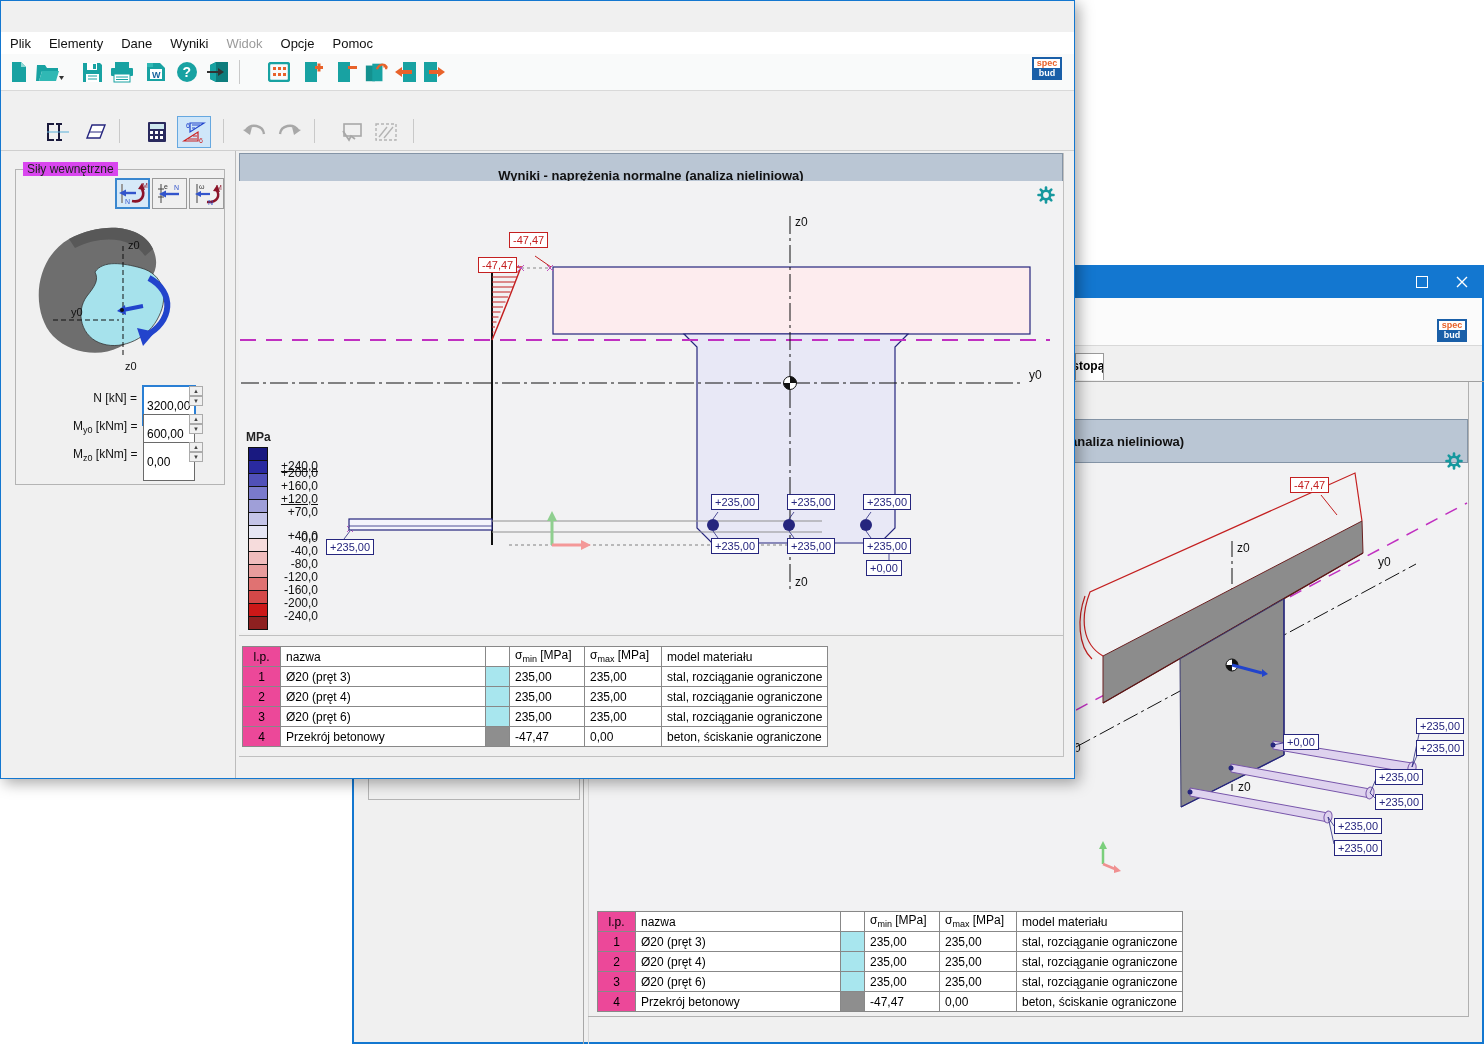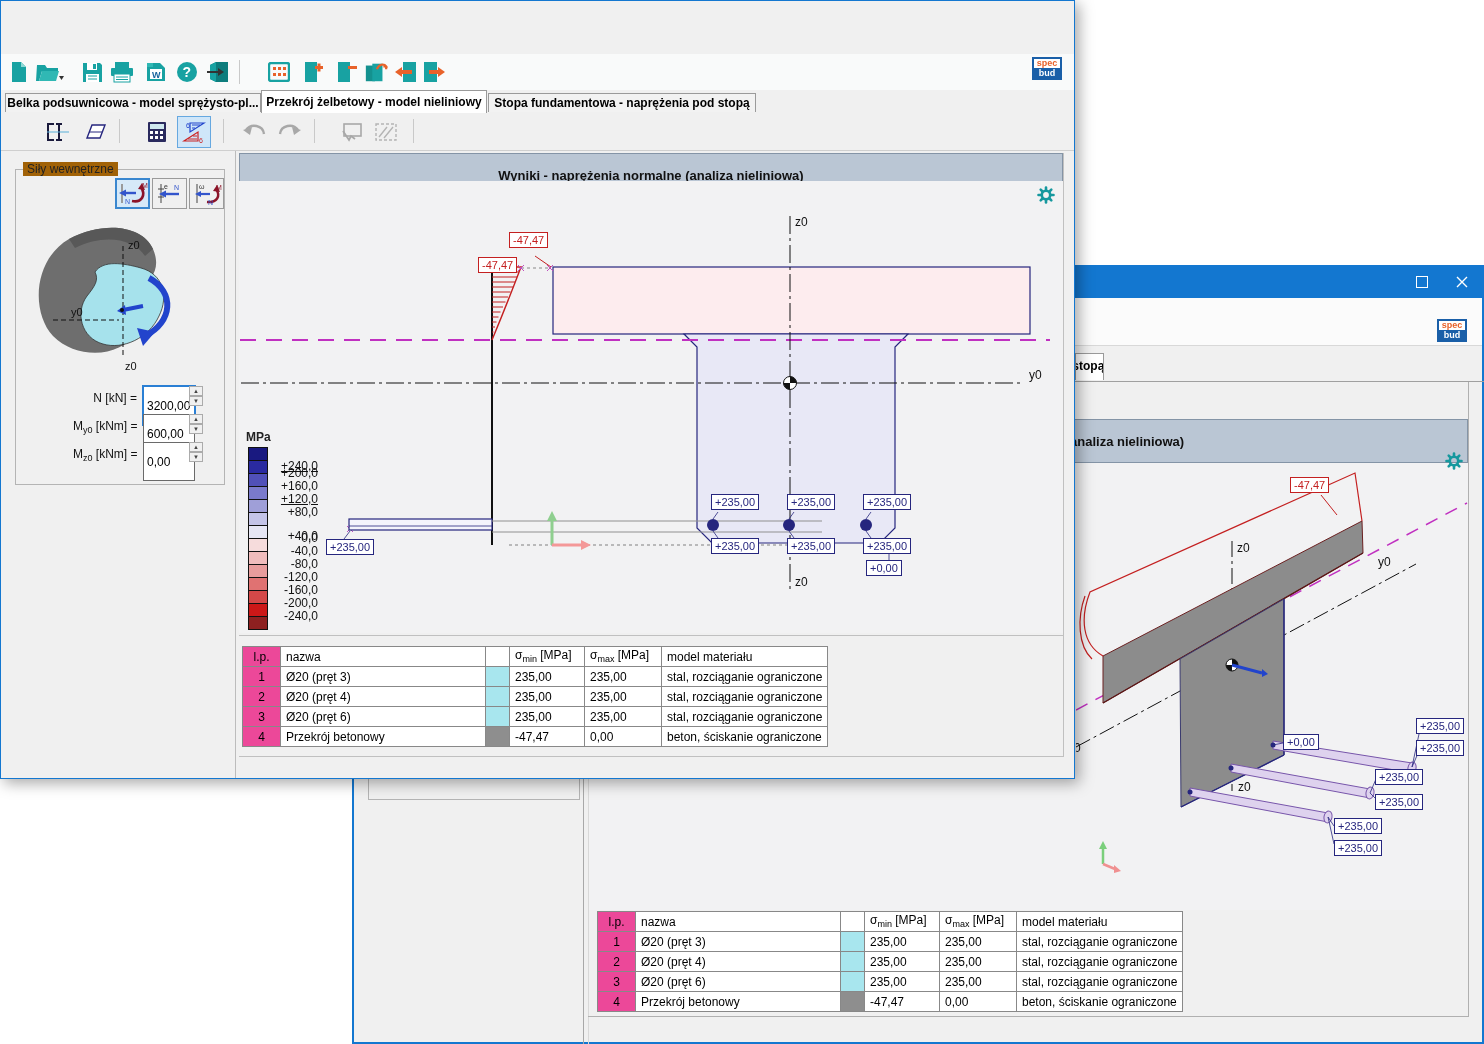--- a/index.html
+++ b/index.html
@@ -20,21 +20,21 @@
   .vsep{position:absolute;top:6px;width:1px;height:24px;background:#c9c9c9;}
   .tabstrip{position:absolute;left:0;top:89px;right:0;height:23px;background:#f0f0f0;}
   .tab{position:absolute;top:3px;height:19px;background:#f2f2f2;border:1px solid #9a9a9a;border-bottom:none;
     font-size:12px;font-weight:bold;display:flex;align-items:center;justify-content:center;white-space:nowrap;
     padding:0 8px;box-sizing:border-box;cursor:pointer;}
   .tab.active{top:0;height:23px;background:#fff;z-index:2;}
   .toolbar2{position:absolute;left:0;top:112px;right:0;height:37px;background:#f0f0f0;border-bottom:1px solid #cfcfcf;}
   .tb2ico{position:absolute;top:6px;width:26px;height:26px;display:flex;align-items:center;justify-content:center;cursor:pointer;}
   .tb2ico.selected{background:#cfe6f9;border:1px solid #66a8e0;box-sizing:border-box;}
   .groupbox{position:absolute;border:1px solid #b4b4b4;}
-  .grouptitle{position:absolute;font-size:12px;color:#222;background:#a16207;padding:0 4px;white-space:nowrap;}
+  .grouptitle{position:absolute;font-size:12px;color:#222;background:#d946ef;padding:0 4px;white-space:nowrap;}
   .forcebtn{position:absolute;width:35px;height:31px;background:#f0f0f0;border:1px solid #9a9a9a;
     display:flex;align-items:center;justify-content:center;cursor:pointer;box-sizing:border-box;}
   .forcebtn.selected{background:#d6e9f8;border:2px solid #3a87cf;}
   .inlabel{position:absolute;width:64px;text-align:right;font-size:12px;color:#111;white-space:nowrap;}
   .inlabel sub{font-size:9px;}
   .field{position:absolute;width:44px;height:17px;border:1px solid #6a6a6a;background:#fff;font-size:12px;
     font-family:"Liberation Sans",sans-serif;padding:10px 3px;}
   .field.focused{border:2px solid #2a7fd4;}
   .spin{position:absolute;width:14px;height:21px;}
   .spinbtn{position:absolute;left:0;width:14px;height:10px;background:#f0f0f0;border:1px solid #ababab;
@@ -241,20 +241,29 @@
     <td class="sw" style="background: rgb(142, 142, 142);"></td>
     <td>-47,47</td>
     <td>0,00</td>
     <td>beton, ściskanie ograniczone</td>
   </tr>
 </tbody>
     </table>
 
 <div class="win" style="left:0;top:0;width:1075px;height:779px;z-index:2;box-shadow:4px 4px 14px rgba(0,0,0,0.35);">
 
+  <div class="menubar">
+    <span class="menuitem">Plik</span>
+    <span class="menuitem">Elementy</span>
+    <span class="menuitem">Dane</span>
+    <span class="menuitem">Wyniki</span>
+    <span class="menuitem disabled">Widok</span>
+    <span class="menuitem">Opcje</span>
+    <span class="menuitem">Pomoc</span>
+  </div>
 
   <div class="toolbar1">
     <div class="tbico" style="left:6px;">
       <svg width="20" height="22" viewBox="0 0 20 22">
         <path d="M3,1 h9 l5,5 v15 h-14 z" fill="#18a2a2"></path>
             <path d="M12,1 l5,5 h-5 z" fill="#8fd9d6"></path>
       </svg>
     </div>
     <div class="tbico" style="left:34px;width:32px;">
       <svg width="30" height="22" viewBox="0 0 30 22">
@@ -351,25 +360,20 @@
         <rect x="7" y="9" width="10" height="4" fill="#e8622a"></rect>
             <polygon points="16,6 23,11 16,16" fill="#e8622a"></polygon>
       </svg>
     </div>
     <div class="logo" style="right:12px;top:3px;">
       <span class="lt">spec</span>
       <span class="lb">bud</span>
     </div>
   </div>
 
-  <div class="tabstrip">
-    <div class="tab" style="left:4px;width:256px;">Belka podsuwnicowa - model sprężysto-pl...</div>
-    <div class="tab active" style="left:260px;width:226px;">Przekrój żelbetowy - model nieliniowy</div>
-    <div class="tab" style="left:487px;width:268px;">Stopa fundamentowa - naprężenia pod stopą</div>
-  </div>
 
   <div class="toolbar2">
     <div class="tb2ico" style="left:44px;">
       <svg width="24" height="20" viewBox="0 0 24 20">
         <path d="M8,2 h-6 v16 h6 m2,-16 h6 m-3,0 v16 m-3,0 h6" stroke="#1a1a3c" stroke-width="2" fill="none"></path>
         <line x1="1" y1="10" x2="23" y2="10" stroke="#5ab0d8" stroke-width="1"></line>
       </svg>
     </div>
     <div class="tb2ico" style="left:82px;">
       <svg width="24" height="18" viewBox="0 0 24 18">
@@ -645,21 +649,21 @@
     <div class="scaleblock" style="top: 104px; background: rgb(240, 188, 188);"></div>
     <div class="scaleblock" style="top: 117px; background: rgb(232, 156, 156);"></div>
     <div class="scaleblock" style="top: 130px; background: rgb(224, 114, 114);"></div>
     <div class="scaleblock" style="top: 143px; background: rgb(212, 72, 72);"></div>
     <div class="scaleblock" style="top: 156px; background: rgb(204, 24, 24);"></div>
     <div class="scaleblock" style="top: 169px; background: rgb(142, 32, 32);"></div>
     <div class="scaletick" style="top:12px;text-decoration:underline;">+240,0</div>
     <div class="scaletick" style="top:19px;">+200,0</div>
     <div class="scaletick" style="top:32px;">+160,0</div>
     <div class="scaletick" style="top:45px;text-decoration:underline;">+120,0</div>
-    <div class="scaletick" style="top:58px;">+80,0</div>
+    <div class="scaletick" style="top:58px;">+70,0</div>
     <div class="scaletick" style="top:71px;margin-top:11px;">+40,0</div>
     <div class="scaletick" style="top:84px;">0,0</div>
     <div class="scaletick" style="top:97px;">-40,0</div>
     <div class="scaletick" style="top:110px;">-80,0</div>
     <div class="scaletick" style="top:123px;">-120,0</div>
     <div class="scaletick" style="top:136px;">-160,0</div>
     <div class="scaletick" style="top:149px;">-200,0</div>
     <div class="scaletick" style="top:162px;">-240,0</div>
   </div>
 </div>

